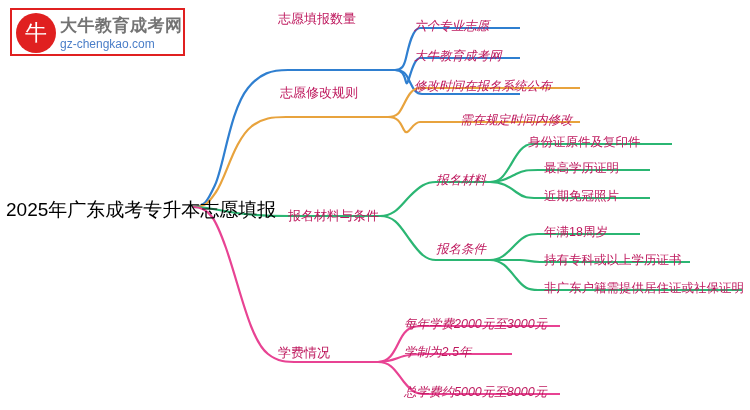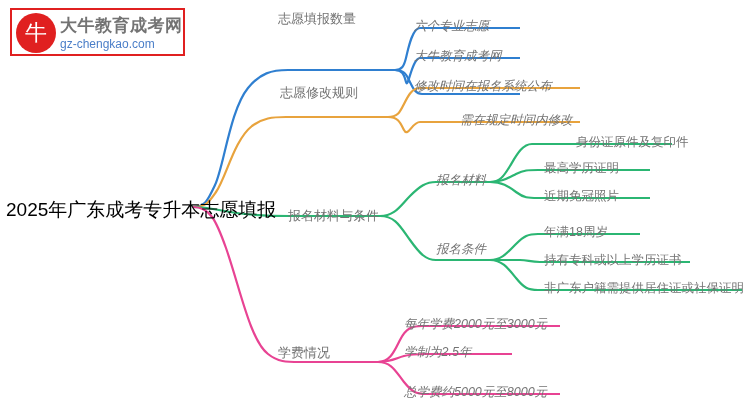--- a/index.html
+++ b/index.html
@@ -59,21 +59,21 @@
     left: 48px;
     top: 27px;
     font-size: 12px;
     color: #4a7ec8;
     white-space: nowrap;
   }
   .node {
     position: absolute;
     white-space: nowrap;
     font-size: 13px;
-    color: #737373;
+    color: #be185d;
     line-height: 1.1;
   }
   .root {
     font-size: 19px;
     font-weight: normal;
     color: #000;
   }
   .lvl1 { font-size: 13px; }
   .lvl2 { font-size: 12.5px; font-style: italic; }
   .lvl3 { font-size: 12.5px; }
@@ -122,21 +122,21 @@
 <div class="node lvl2" style="left:414px; top:20px;">六个专业志愿</div>
 <div class="node lvl2" style="left:414px; top:50px;">大牛教育成考网</div>
 
 <div class="node lvl1" style="left:280px; top:86px;">志愿修改规则</div>
 <div class="node lvl2" style="left:414px; top:80px;">修改时间在报名系统公布</div>
 <div class="node lvl2" style="left:414px; top:114px;margin-left:46px;">需在规定时间内修改</div>
 
 <div class="node lvl1" style="left:288px; top:209px;">报名材料与条件</div>
 <div class="node lvl2" style="left:436px; top:174px;">报名材料</div>
 <div class="node lvl2" style="left:436px; top:243px;">报名条件</div>
-<div class="node lvl3" style="left:576px; top:136px;text-align:center;">身份证原件及复印件</div>
+<div class="node lvl3" style="left:528px; top:136px;text-align:center;">身份证原件及复印件</div>
 <div class="node lvl3" style="left:544px; top:162px;">最高学历证明</div>
 <div class="node lvl3" style="left:544px; top:190px;">近期免冠照片</div>
 <div class="node lvl3" style="left:544px; top:226px;">年满18周岁</div>
 <div class="node lvl3" style="left:544px; top:254px;">持有专科或以上学历证书</div>
 <div class="node lvl3" style="left:544px; top:282px;">非广东户籍需提供居住证或社保证明</div>
 
 <div class="node lvl1" style="left:278px; top:346px;">学费情况</div>
 <div class="node lvl2" style="left:404px; top:318px;">每年学费2000元至3000元</div>
 <div class="node lvl2" style="left:404px; top:346px;">学制为2.5年</div>
 <div class="node lvl2" style="left:404px; top:386px;">总学费约5000元至8000元</div>

